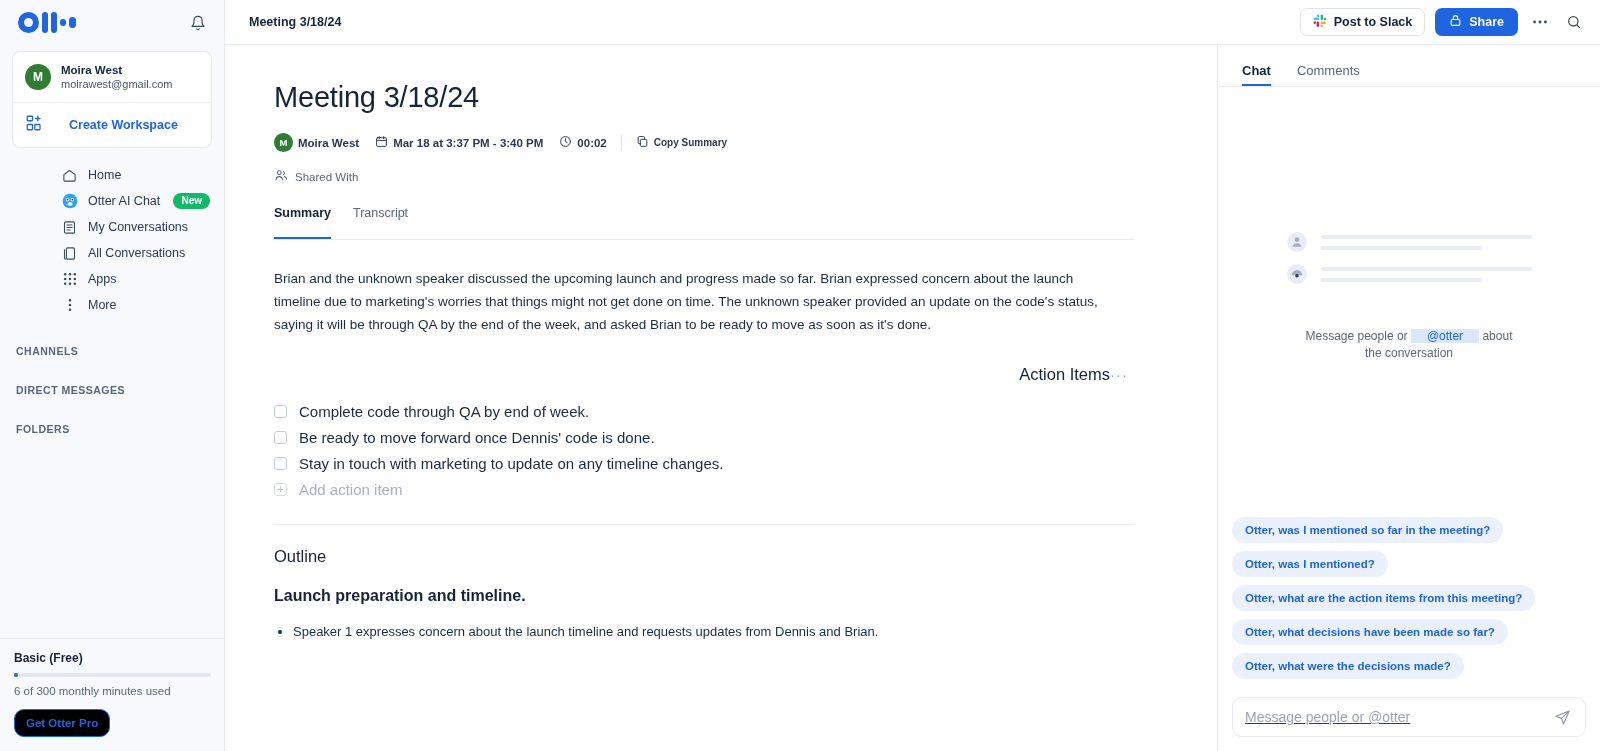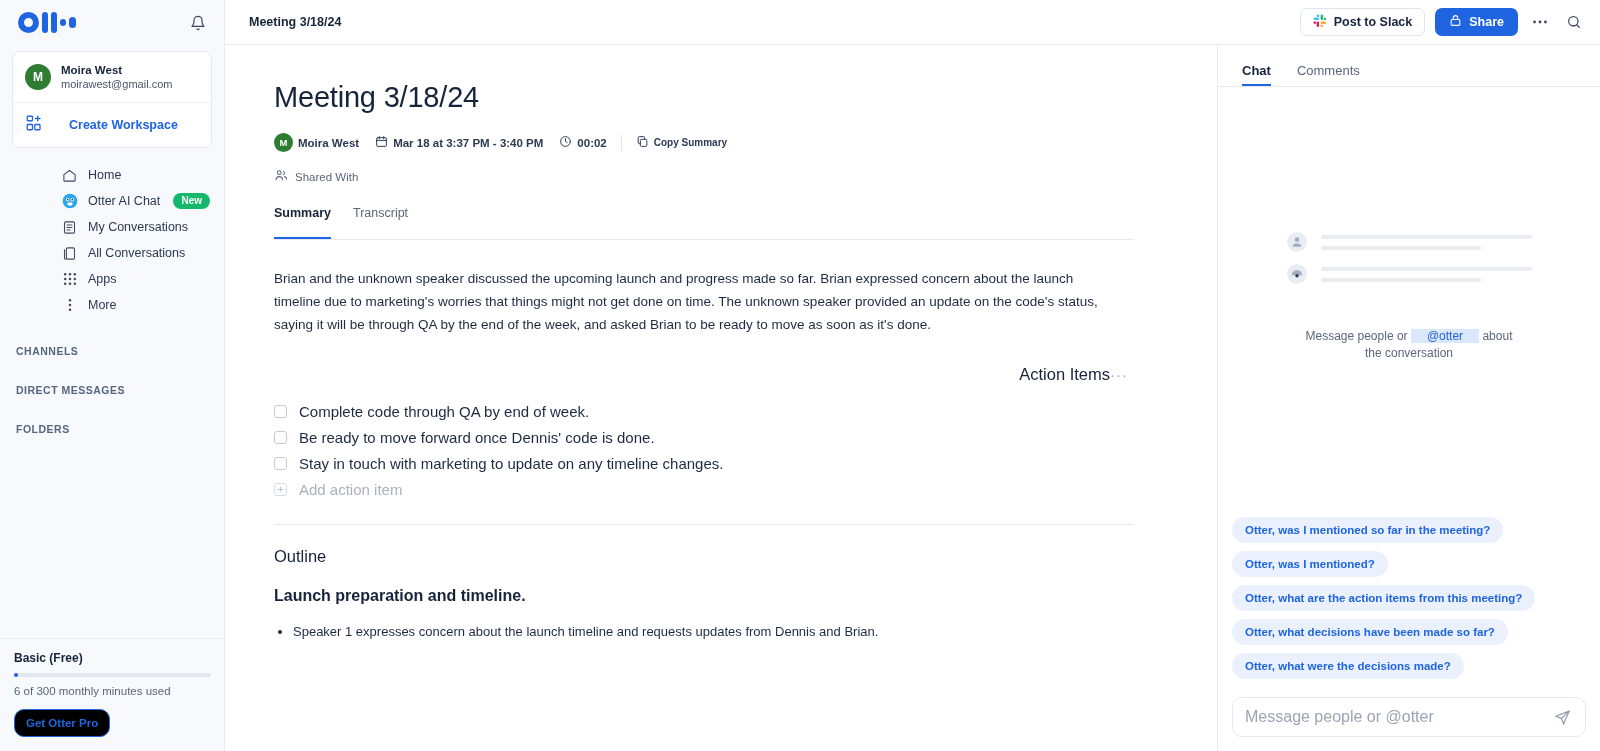--- a/index.html
+++ b/index.html
@@ -187,21 +187,21 @@
   .chips { position: absolute; left: 0; right: 16px; bottom: 0; padding: 0 14px 8px 14px; display: flex; flex-direction: column; gap: 8px; align-items: flex-start; }
   .chip {
     background: #eaf1fd; color: #1f64e0; font-size: 11.5px; font-weight: 700;
     border-radius: 14px; padding: 7px 13px; cursor: pointer; white-space: nowrap;
   }
   .composer { padding: 10px 14px 14px 14px; flex: 0 0 auto; }
   .composer-box {
     border: 1px solid #e6eaf0; border-radius: 10px; height: 40px;
     display: flex; align-items: center; padding: 0 12px; background: #fff;
   }
-  .composer-input { flex: 1; border: none; outline: none; font-size: 16px; color: #701a75; font-family: "Liberation Sans", sans-serif; background: transparent; }
+  .composer-input { flex: 1; border: none; outline: none; font-size: 14px; color: #701a75; font-family: "Liberation Sans", sans-serif; background: transparent; text-decoration: underline; }
   .composer-input::placeholder { color: #9aa5b4; }
   .send { width: 22px; height: 22px; display: flex; align-items: center; justify-content: center; cursor: pointer; color: #8e99a8; }
 </style>
 </head>
 <body>
 
 <div class="app">
 
   <aside class="sidebar">
     <div class="sb-top">

